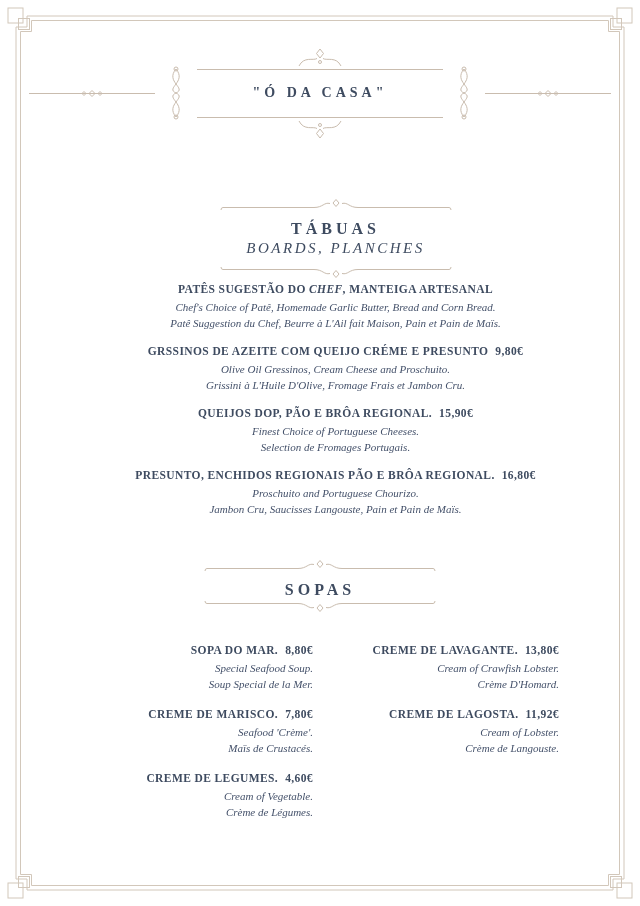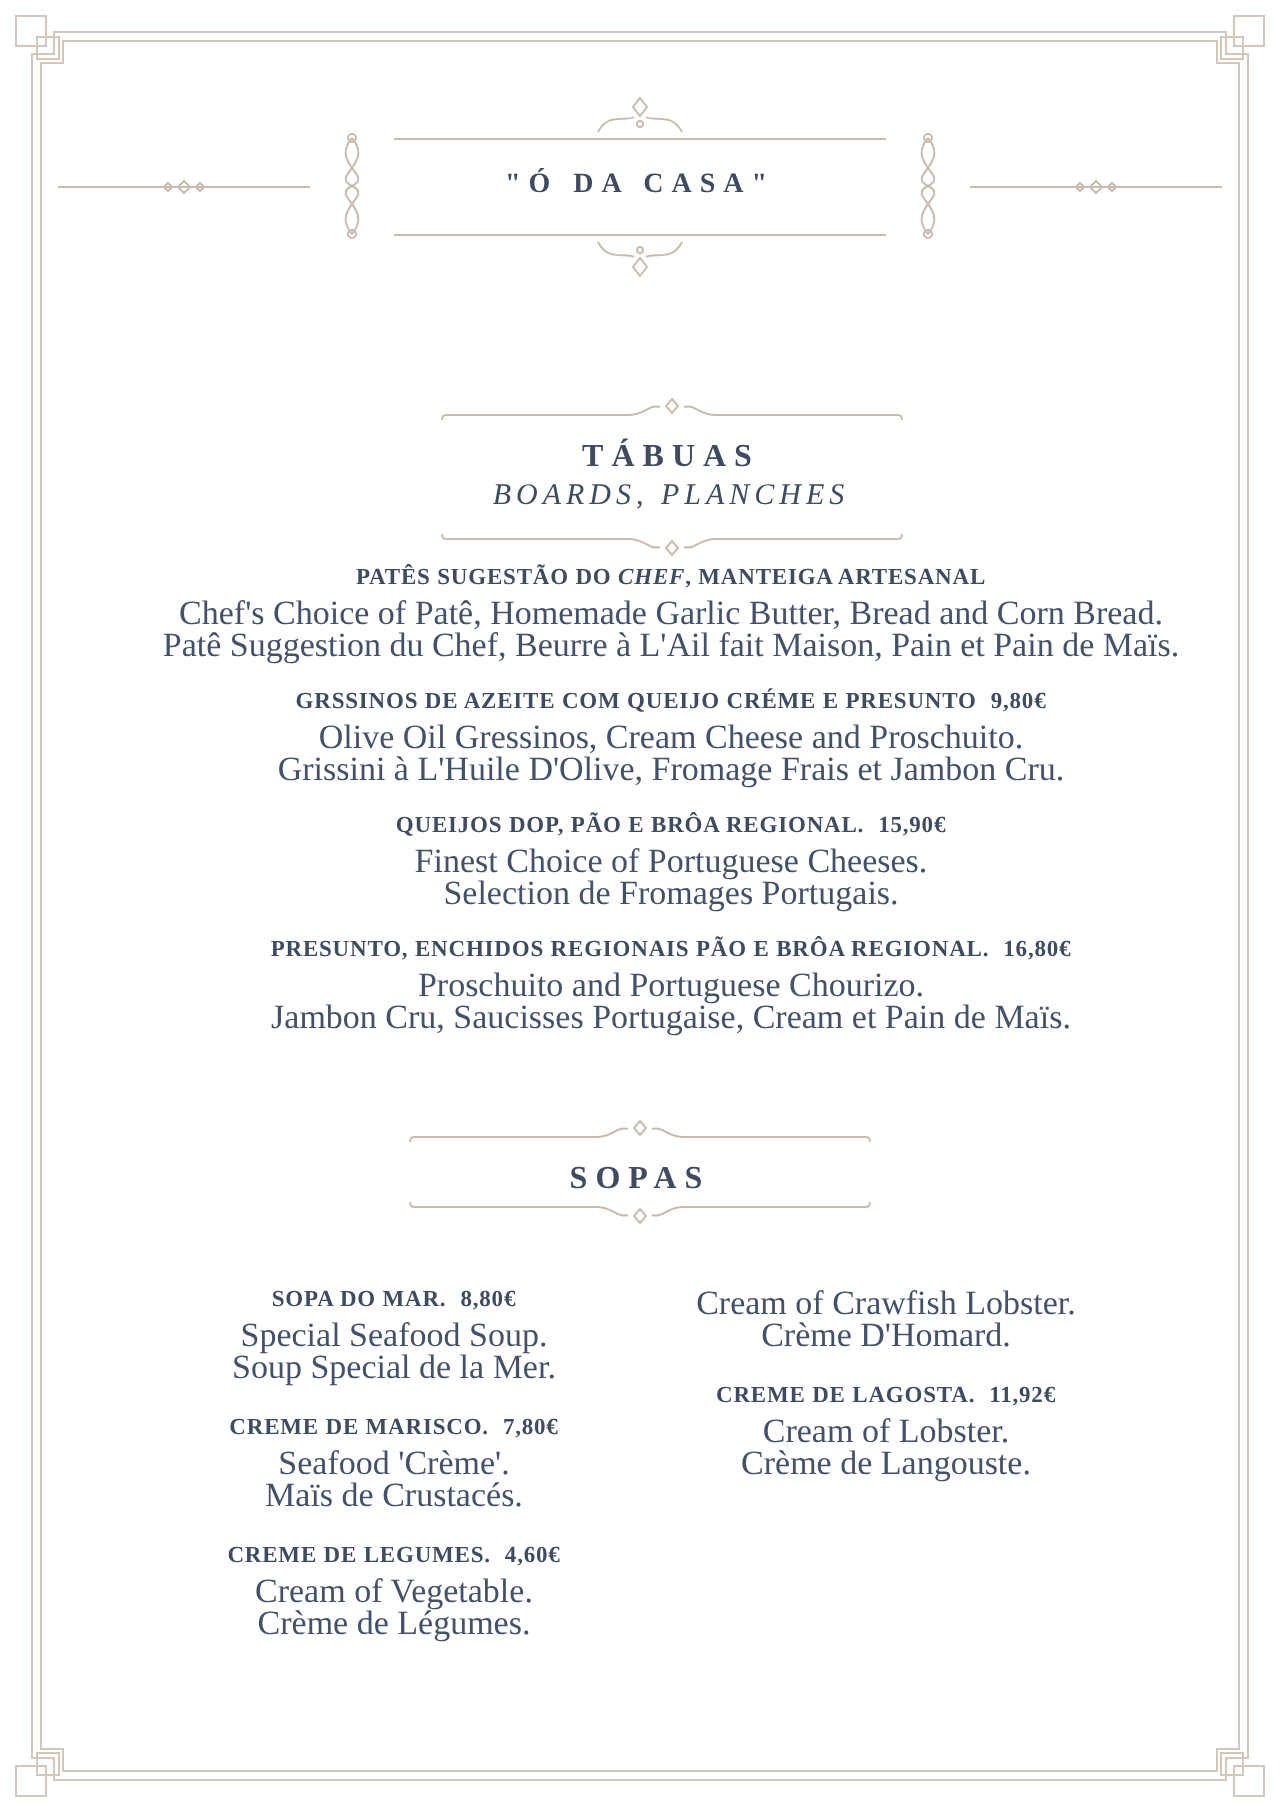--- a/index.html
+++ b/index.html
@@ -51,26 +51,26 @@
 
   
   .items{text-align:center;}
   .item{margin-bottom:12px;}
   .item-name{
     font-weight:bold;font-size:11.5px;letter-spacing:.4px;line-height:16px;
   }
   .item-name .it{font-style:italic;}
   .price{margin-left:7px;}
   .item-desc{
-    font-size:17px;line-height:16px;margin-top:2px;color:var(--ink-soft);
+    font-style:italic;font-size:11px;line-height:16px;margin-top:2px;color:var(--ink-soft);
   }
 
   
   .soups{display:flex;justify-content:center;gap:14px;margin-top:27px;}
-  .soup-col{width:232px;text-align:center;}
+  .soup-col{width:232px;text-align:right;}
   .soup{margin-bottom:14px;}
 </style>
 </head>
 <body>
 
 <div class="page">
 
   <svg class="frame-svg" width="640" height="906" viewBox="0 0 640 906" fill="none" stroke="#d2c7ba" stroke-width="1">
     <defs>
       <g id="corner">
@@ -177,21 +177,21 @@
         <div class="item-desc">
           <div>Finest Choice of Portuguese Cheeses.</div>
           <div>Selection de Fromages Portugais.</div>
         </div>
       </div>
 
       <div class="item">
         <div class="item-name"><span>PRESUNTO, ENCHIDOS REGIONAIS PÃO E BRÔA REGIONAL.</span><span class="price">16,80€</span></div>
         <div class="item-desc">
           <div>Proschuito and Portuguese Chourizo.</div>
-          <div>Jambon Cru, Saucisses Portugaise, Cream et Pain de Maïs.</div>
+          <div>Jambon Cru, Saucisses Langouste, Pain et Pain de Maïs.</div>
         </div>
       </div>
 
     </div>
   </div>
 
   <div class="section sec-sopas">
     <div class="section-head">
       <svg class="divider" width="232" height="14" viewBox="0 0 232 14" fill="none" stroke="#c9bcae" stroke-width="1">
         <path d="M1,14 Q1,11.5 3,11.5 L94,11.5"></path>
@@ -234,20 +234,21 @@
           <div class="item-desc">
             <div>Cream of Vegetable.</div>
             <div>Crème de Légumes.</div>
           </div>
         </div>
 
       </div>
       <div class="soup-col">
 
         <div class="soup">
+          <div class="item-name"><span>CREME DE LAVAGANTE.</span><span class="price">13,80€</span></div>
           <div class="item-desc">
             <div>Cream of Crawfish Lobster.</div>
             <div>Crème D'Homard.</div>
           </div>
         </div>
 
         <div class="soup">
           <div class="item-name"><span>CREME DE LAGOSTA.</span><span class="price">11,92€</span></div>
           <div class="item-desc">
             <div>Cream of Lobster.</div>

